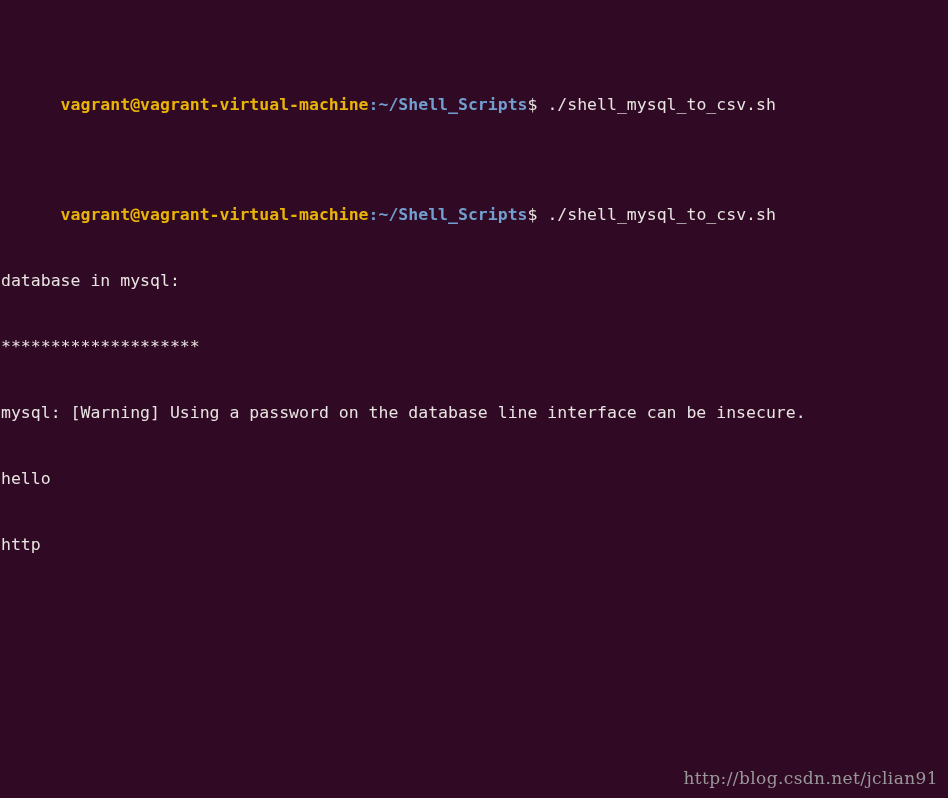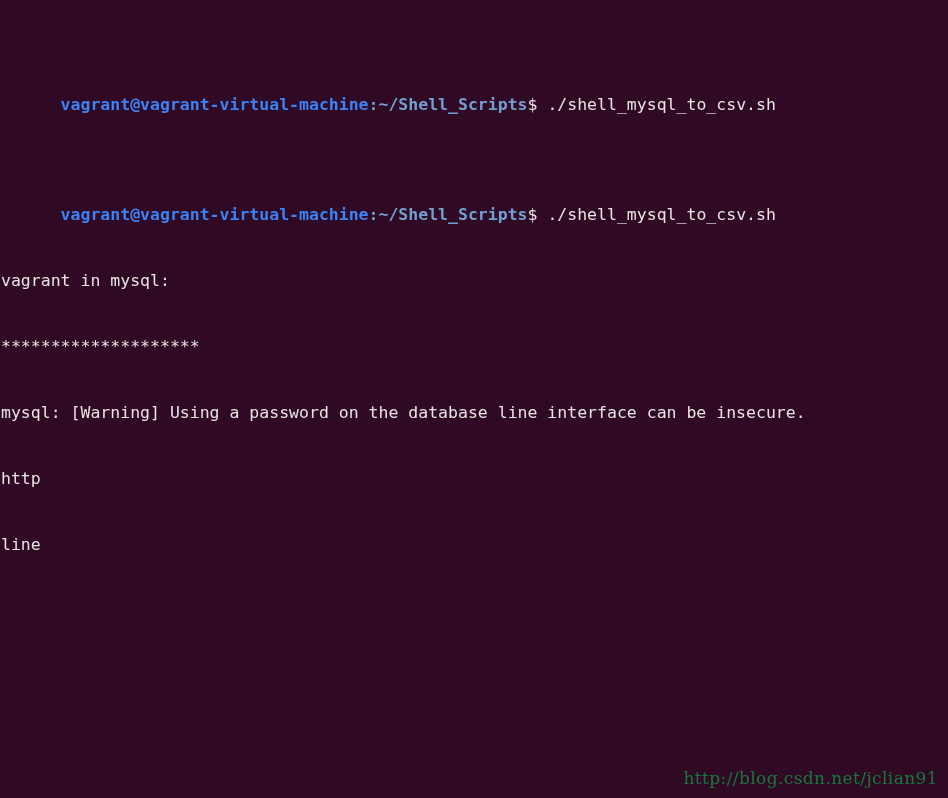--- a/index.html
+++ b/index.html
@@ -42,29 +42,29 @@
   .line {
     height: 22px;
     line-height: 22px;
     white-space: pre;
     letter-spacing: 0px;
   }
 
   .seg { white-space: pre; }
 
   
-  .c-green  { color: #3b82f6; font-weight: bold; }
+  .c-green  { color: #eab308; font-weight: bold; }
   .c-blue   { color: #729fcf; font-weight: bold; }
   .c-plain  { color: #e8e4e1; }
 
   #watermark {
     position: absolute;
     right: 10px;
     top: 767px;
-    color: #15803d;
+    color: #a3a3a3;
     font-family: "DejaVu Serif", "Liberation Serif", serif;
     font-size: 17px;
     letter-spacing: 0.4px;
     opacity: 0.92;
     user-select: none;
   }
 </style>
 </head>
 <body>
 
@@ -75,25 +75,25 @@
     
     <div class="line">
       <span class="seg c-green">vagrant@vagrant-virtual-machine</span><span class="seg c-blue">:</span><span class="seg c-blue">~/Shell_Scripts</span><span class="seg c-plain">$</span><span class="seg c-plain"> ./shell_mysql_to_csv.sh</span>
     </div>
 
     
     <div class="line">
       <span class="seg c-green">vagrant@vagrant-virtual-machine</span><span class="seg c-blue">:</span><span class="seg c-blue">~/Shell_Scripts</span><span class="seg c-plain">$</span><span class="seg c-plain"> ./shell_mysql_to_csv.sh</span>
     </div>
 
-    <div class="line">vagrant in mysql:</div>
+    <div class="line">database in mysql:</div>
     <div class="line">********************</div>
     <div class="line">mysql: [Warning] Using a password on the database line interface can be insecure.</div>
+    <div class="line">hello</div>
     <div class="line">http</div>
-    <div class="line">line</div>
     
     
     
     
     
     
     
     
     
     

